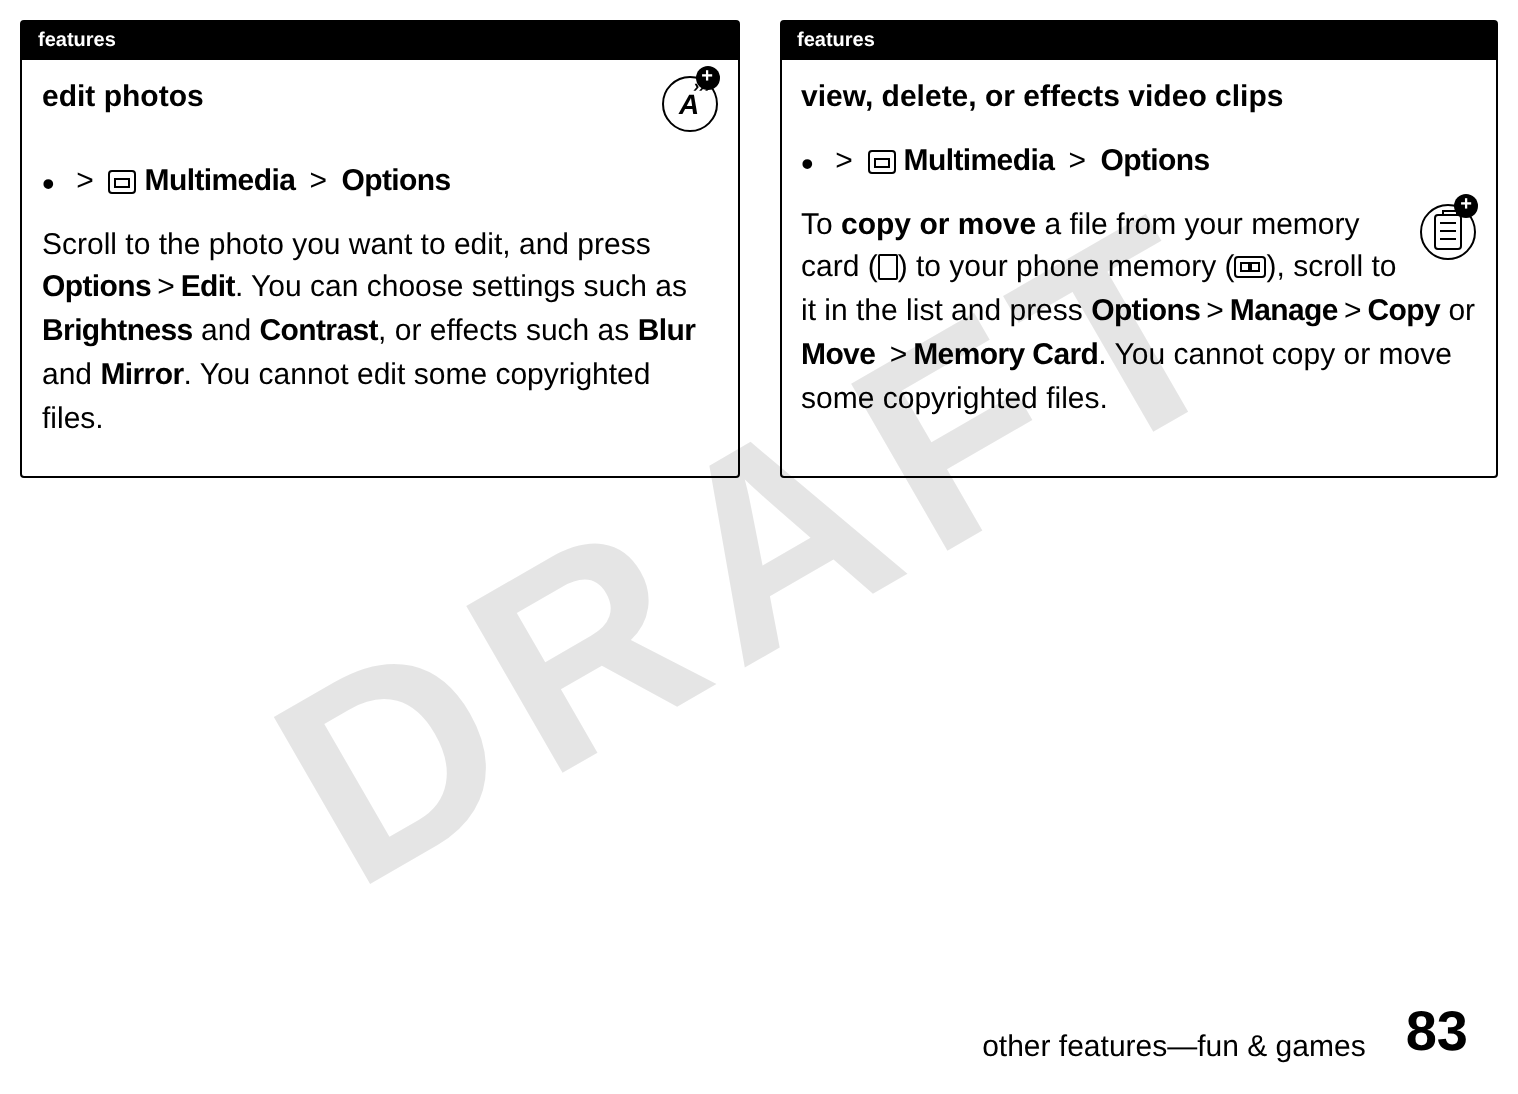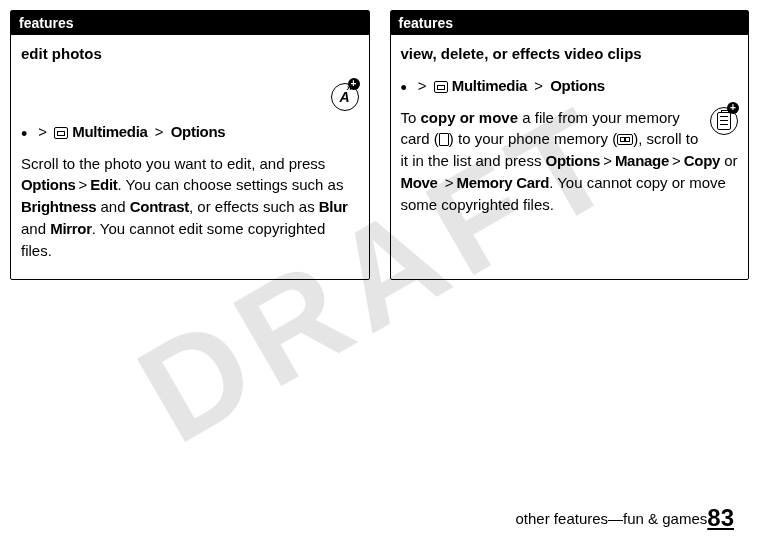--- a/index.html
+++ b/index.html
@@ -36,21 +36,21 @@
     .column {
       flex: 1;
       border: 1px solid #000;
       border-radius: 2px;
     }
     .header {
       background: #000;
       color: #fff;
       font-weight: bold;
       padding: 4px 8px;
-      font-size: 14px;
+      font-size: 10px;
     }
     .content {
       padding: 8px 10px;
       font-size: 15px;
       line-height: 1.45;
     }
     .section-title {
       font-weight: bold;
       font-size: 15px;
       margin-bottom: 10px;
@@ -184,37 +184,36 @@
       position: absolute;
       right: 2px;
       top: 2px;
       bottom: 2px;
       width: 4px;
       border: 1px solid #000;
     }
     .first-row {
       display: flex;
       gap: 8px;
-      flex-direction: column;
     }
     .first-row .title-area {
       flex: 1;
     }
     .footer {
       position: absolute;
       bottom: 15px;
       right: 25px;
       font-size: 15px;
       display: flex;
-      align-items: center;
+      align-items: flex-end;
+      gap: 20px;
     }
     .page-num {
       font-weight: bold;
-      font-size: 24px;
-      text-decoration: underline;
+      font-size: 28px;
     }
     .dot-key {
       display: inline-block;
       width: 10px;
       height: 10px;
       vertical-align: middle;
       position: relative;
     }
     .dot-key:before {
       content: '•';

